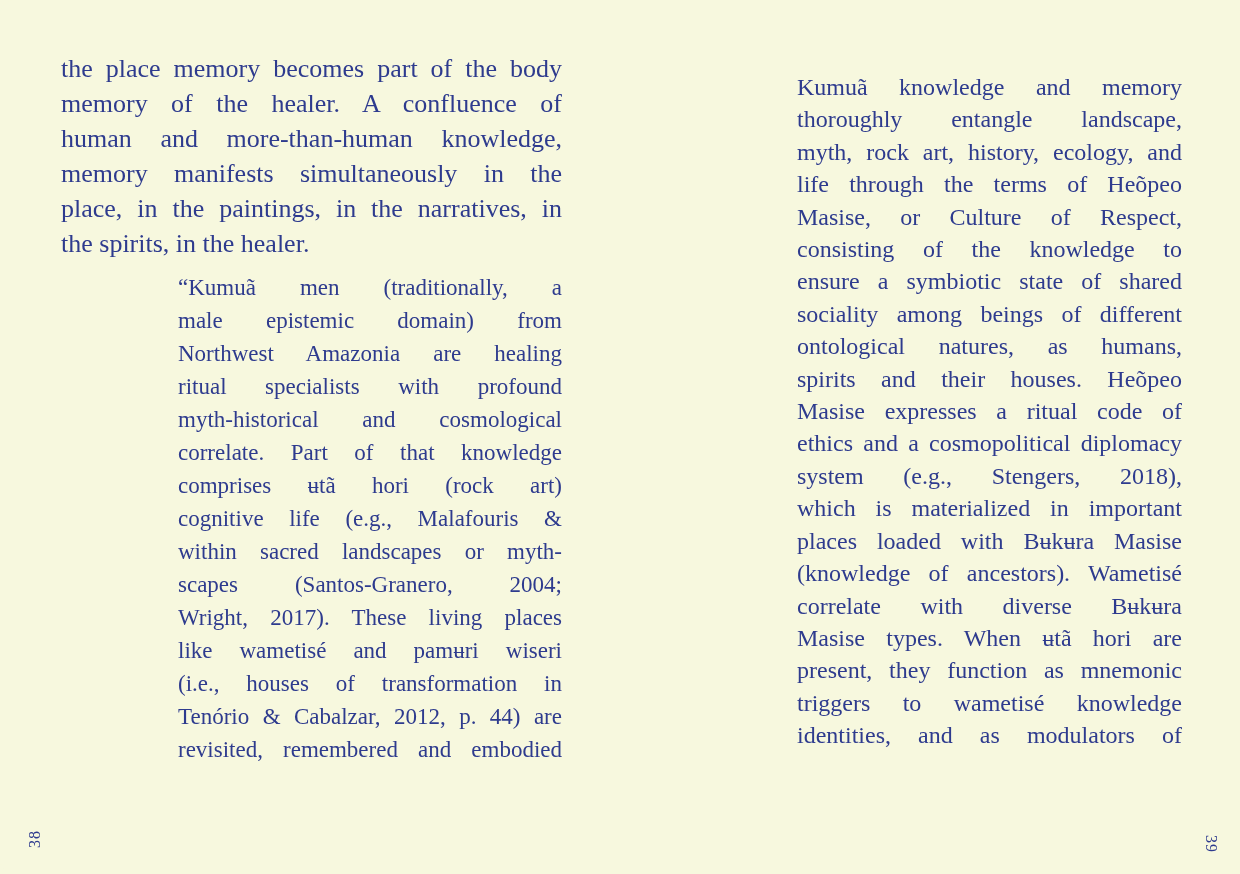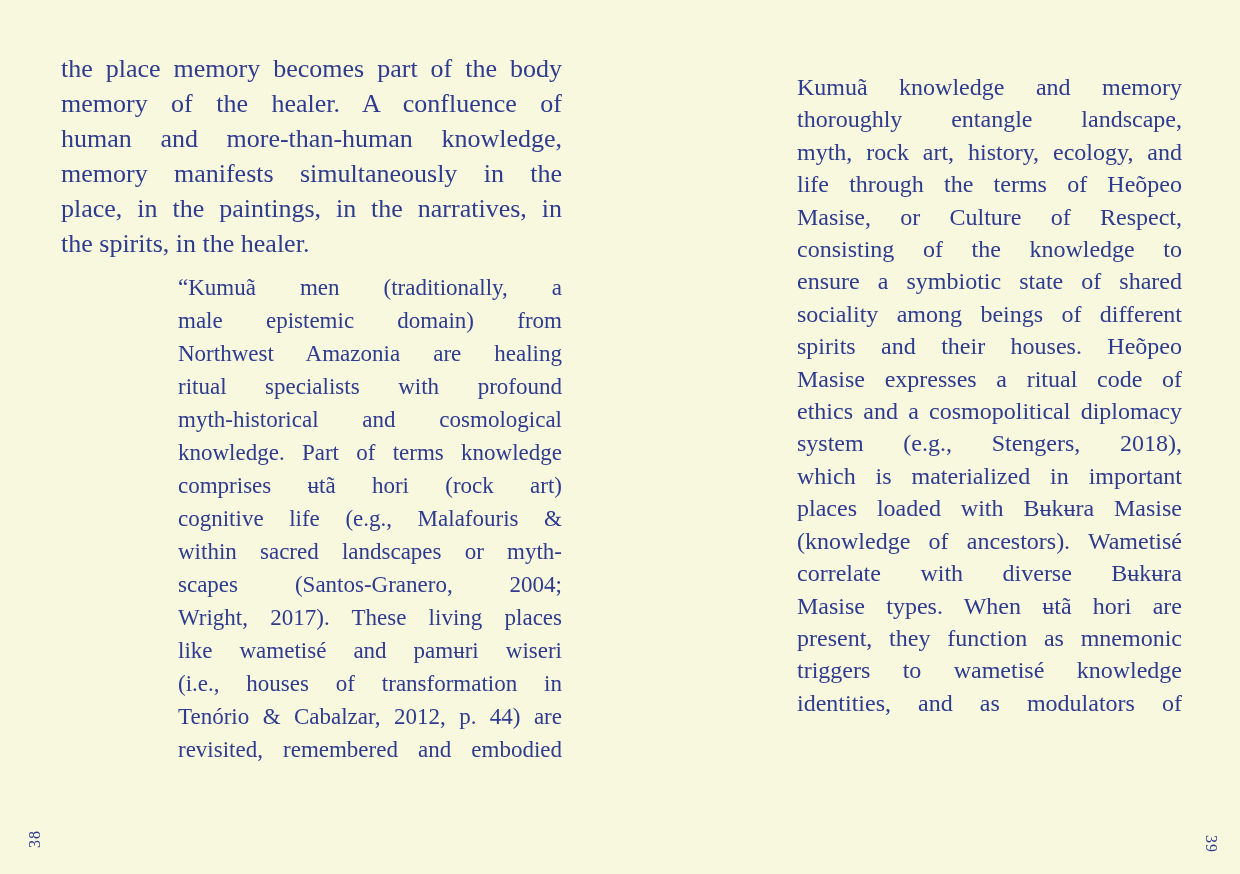--- a/index.html
+++ b/index.html
@@ -95,21 +95,21 @@
         <div class="line">place, in the paintings, in the narratives, in</div>
         <div class="line plain">the spirits, in the healer.</div>
       </div>
 
     <div class="textblock left-blockquote">
         <div class="line">“Kumuã men (traditionally, a</div>
         <div class="line">male epistemic domain) from</div>
         <div class="line">Northwest Amazonia are healing</div>
         <div class="line">ritual specialists with profound</div>
         <div class="line">myth-historical and cosmological</div>
-        <div class="line">knowledge. Part of terms knowledge</div>
+        <div class="line">correlate. Part of that knowledge</div>
         <div class="line">comprises ʉtã hori (rock art)</div>
         <div class="line">cognitive life (e.g., Malafouris &amp;</div>
         <div class="line">within sacred landscapes or myth-</div>
         <div class="line">scapes (Santos-Granero, 2004;</div>
         <div class="line">Wright, 2017). These living places</div>
         <div class="line">like wametisé and pamʉri wiseri</div>
         <div class="line">(i.e., houses of transformation in</div>
         <div class="line">Tenório &amp; Cabalzar, 2012, p. 44) are</div>
         <div class="line">revisited, remembered and embodied</div>
       </div>
@@ -122,20 +122,21 @@
 
       <div class="textblock para-main">
           <div class="line">Kumuã knowledge and memory</div>
           <div class="line">thoroughly entangle landscape,</div>
           <div class="line">myth, rock art, history, ecology, and</div>
           <div class="line">life through the terms of Heõpeo</div>
           <div class="line">Masise, or Culture of Respect,</div>
           <div class="line">consisting of the knowledge to</div>
           <div class="line">ensure a symbiotic state of shared</div>
           <div class="line">sociality among beings of different</div>
+          <div class="line">ontological natures, as humans,</div>
           <div class="line">spirits and their houses. Heõpeo</div>
           <div class="line">Masise expresses a ritual code of</div>
           <div class="line">ethics and a cosmopolitical diplomacy</div>
           <div class="line">system (e.g., Stengers, 2018),</div>
           <div class="line">which is materialized in important</div>
           <div class="line">places loaded with Bʉkʉra Masise</div>
           <div class="line">(knowledge of ancestors). Wametisé</div>
           <div class="line">correlate with diverse Bʉkʉra</div>
           <div class="line">Masise types. When ʉtã hori are</div>
           <div class="line">present, they function as mnemonic</div>

